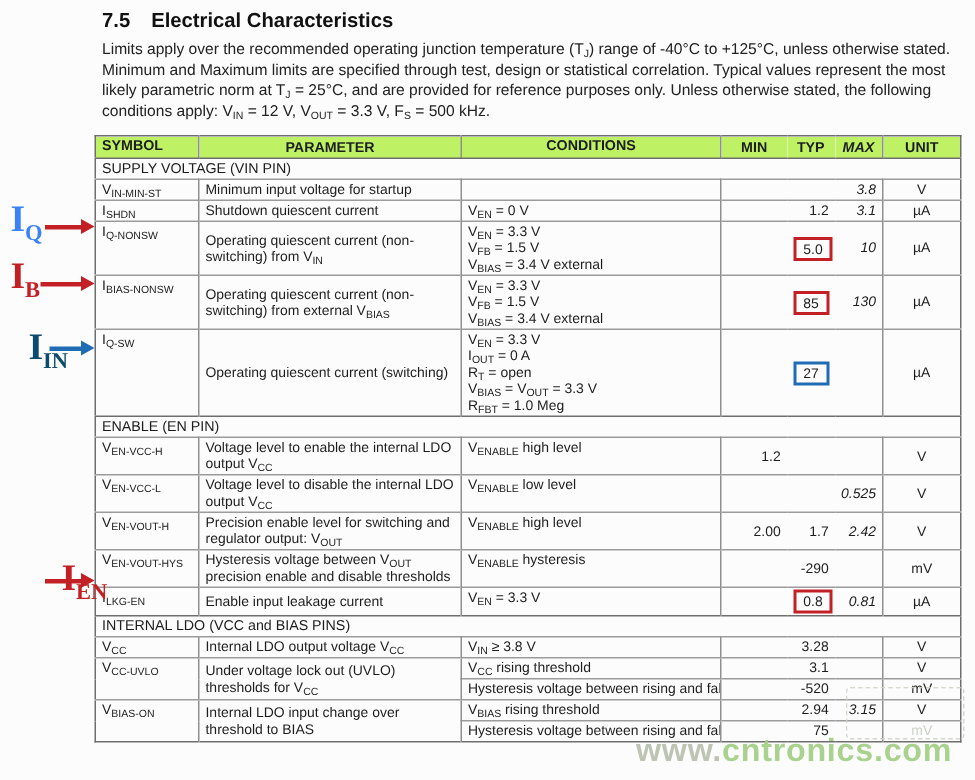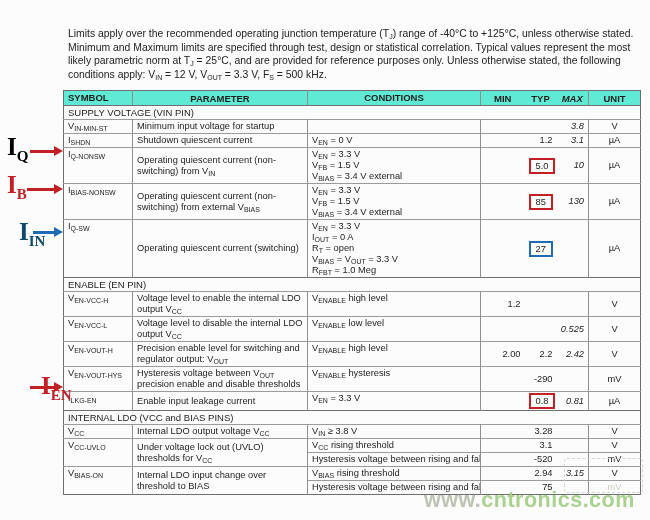--- a/index.html
+++ b/index.html
@@ -16,21 +16,21 @@
   .intro sub,.ec sub{font-size:7px;vertical-align:-2px;}
 
   table.ec{
     position:absolute;left:63px;top:90px;width:577px;
     border-collapse:collapse;table-layout:fixed;
     font-size:9.3px;line-height:11px;color:#1d1d1d;
     border:1.5px solid #6e6e6e;
   }
   .ec th,.ec td{padding:1px 4px;border-top:1px solid #9b9b9b;overflow:hidden;}
   .ec thead th{
-    background:#5eead4;font-size:9.5px;font-weight:bold;height:12px;
+    background:#bef264;font-size:9.5px;font-weight:bold;height:12px;
     border-top:none;border-bottom:1px solid #6e6e6e;text-align:center;padding:1px 4px;
   }
   .ec thead th.c-sym{text-align:left;}
   .c-sym{border-right:1px solid #8f8f8f;vertical-align:top;}
   .c-par{border-right:1px solid #8f8f8f;vertical-align:middle;}
   .c-cond{border-right:1px solid #8f8f8f;vertical-align:top;}
   .c-min,.c-typ,.c-max{text-align:right;vertical-align:middle;padding-right:3px;}
   .c-max{border-right:1px solid #8f8f8f;font-style:italic;}
   .c-unit{text-align:center;vertical-align:middle;}
   tr.section-row td{font-weight:normal;font-size:9.5px;border-top:1px solid #6e6e6e;padding:1px 4px;height:11px;}
@@ -53,20 +53,23 @@
   .watermark{
     position:absolute;left:424px;top:488px;font-size:21.5px;letter-spacing:.5px;
     font-weight:bold;white-space:nowrap;opacity:.92;
   }
 </style>
 </head>
 <body>
 
 <div class="page">
 
+  <div class="heading">
+    <span class="num">7.5</span><span>Electrical Characteristics</span>
+  </div>
 
   <div class="intro">Limits apply over the recommended operating junction temperature (T<sub>J</sub>) range of -40°C to +125°C, unless otherwise stated. Minimum and Maximum limits are specified through test, design or statistical correlation. Typical values represent the most likely parametric norm at T<sub>J</sub> = 25°C, and are provided for reference purposes only. Unless otherwise stated, the following conditions apply: V<sub>IN</sub> = 12 V, V<sub>OUT</sub> = 3.3 V, F<sub>S</sub> = 500 kHz.</div>
 
   <table class="ec">
     <colgroup>
       <col style="width:69px">
         <col style="width:175px">
         <col style="width:173px">
       <col style="width:44px">
         <col style="width:32px">
@@ -174,21 +177,21 @@
           <td class="c-max">0.525</td>
           <td class="c-unit">V</td>
         </tr>
         <tr>
           <td class="c-sym">V<sub>EN-VOUT-H</sub></td>
           <td class="c-par">Precision enable level for switching and regulator output: V<sub>OUT</sub></td>
           <td class="c-cond">
             <div class="cond-line">V<sub>ENABLE</sub> high level</div>
           </td>
           <td class="c-min">2.00</td>
-          <td class="c-typ">2.2</td>
+          <td class="c-typ">1.7</td>
           <td class="c-max">2.42</td>
           <td class="c-unit">V</td>
         </tr>
         <tr>
           <td class="c-sym">V<sub>EN-VOUT-HYS</sub></td>
           <td class="c-par">Hysteresis voltage between V<sub>OUT</sub> precision enable and disable thresholds</td>
           <td class="c-cond">
             <div class="cond-line">V<sub>ENABLE</sub> hysteresis</div>
           </td>
           <td class="c-min"></td>
@@ -258,21 +261,21 @@
           </td>
           <td class="c-min"></td>
           <td class="c-typ">75</td>
           <td class="c-max"></td>
           <td class="c-unit obscured">mV</td>
         </tr>
       </tbody>
   </table>
 
   <div id="ann-layer">
-      <div class="ann-label" style="left: 7px; top: 134px; color: #000000; text-align: center;">I<sub>Q</sub></div>
+      <div class="ann-label" style="left: 7px; top: 134px; color: #3b82f6; text-align: center;">I<sub>Q</sub></div>
       <div class="ann-arrow" style="left: 30px; top: 150px; width: 24px; color: rgb(195, 32, 38);">
         <span class="shaft"></span>
         <span class="head"></span>
       </div>
       <div class="ann-label" style="left: 7px; top: 172px; color: rgb(195, 32, 38);">I<sub>B</sub></div>
       <div class="ann-arrow" style="left: 27px; top: 188px; width: 27px; color: rgb(195, 32, 38);">
         <span class="shaft"></span>
         <span class="head"></span>
       </div>
       <div class="ann-label" style="left: 19px; top: 219px; color: #0c4a6e;">I<sub>IN</sub></div>

